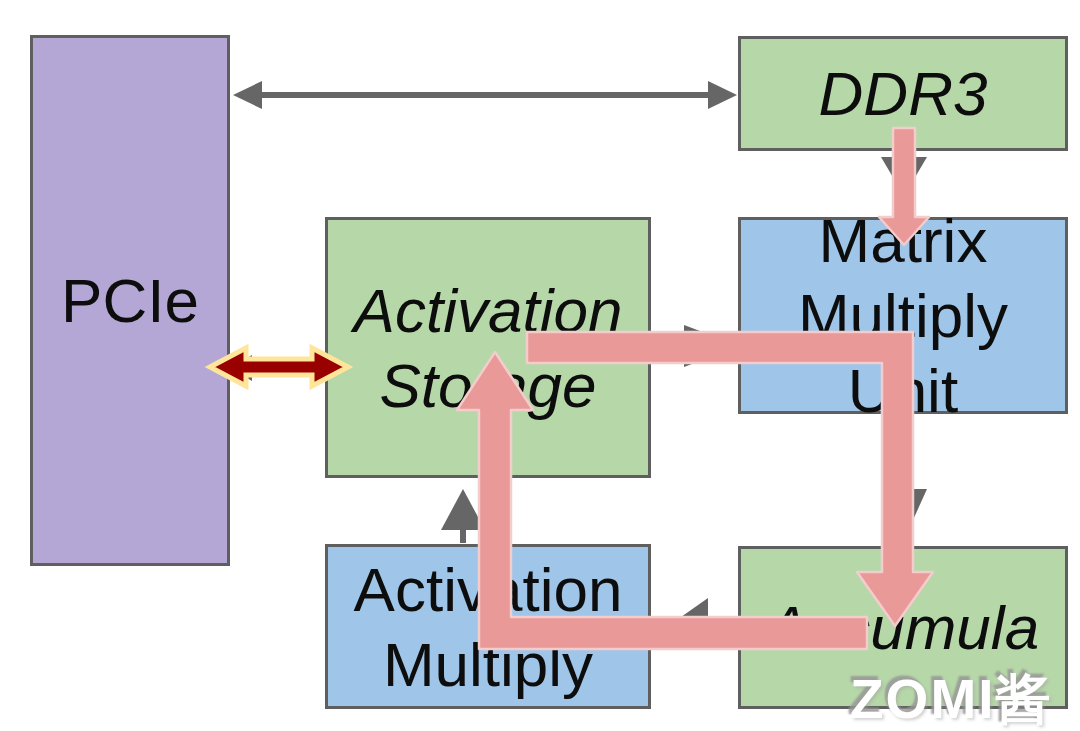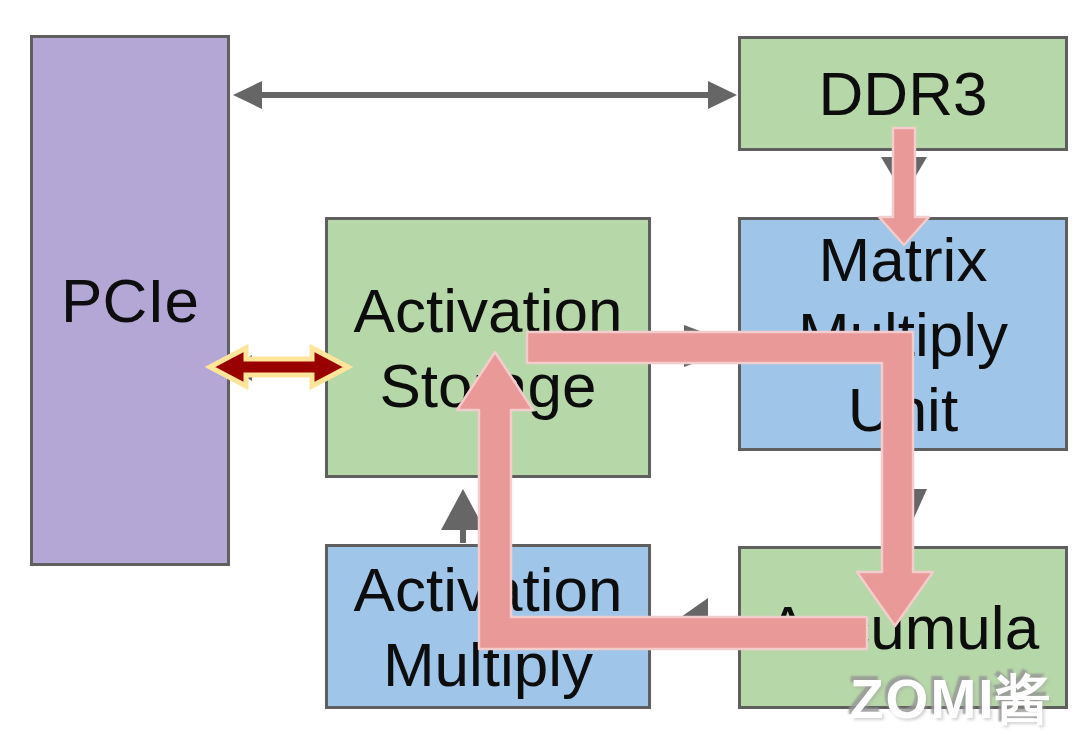--- a/index.html
+++ b/index.html
@@ -7,21 +7,21 @@
     position:relative;width:1080px;height:731px;overflow:hidden;background:#fff;
     font-family:"Liberation Sans","DejaVu Sans",sans-serif;
   }
   .block{
     position:absolute;box-sizing:border-box;border:3px solid var(--box-border,#5f5f5f);
     display:flex;flex-direction:column;align-items:center;justify-content:center;
     color:var(--text,#0d0d0d);font-size:62px;line-height:75px;text-align:center;
   }
   .block span{white-space:nowrap;}
   .fill-purple{background:var(--purple,#b4a7d6);}
-  .fill-green{background:var(--green,#b6d7a8);}
+  .fill-green{background:var(--green,#b6d7a8);font-style:italic;}
   .fill-blue{background:var(--blue,#9fc5e8);}
   svg.arrows{position:absolute;left:0;top:0;width:1080px;height:731px;}
   .gray-stroke{stroke:var(--gray-arrow,#666);fill:none;}
   .gray-fill{fill:var(--gray-arrow,#666);}
   .pink{fill:var(--pink-arrow,#ea9999);stroke:var(--pink-arrow-outline,#f3cccc);stroke-width:2.5;stroke-linejoin:round;}
   .red{fill:var(--red-arrow-fill,#990000);stroke:var(--red-arrow-outline,#ffe599);stroke-width:5;stroke-linejoin:miter;}
   .watermark{
     position:absolute;left:850px;top:663px;font-size:55px;font-weight:bold;letter-spacing:2px;
     color:var(--watermark-color,#ffffff);white-space:nowrap;
     text-shadow:-3px -4px 2px rgba(150,150,150,.85), 2px 2px 3px rgba(160,160,160,.45);
@@ -38,21 +38,21 @@
 
   <div class="block fill-green" style="left:738px;top:36px;width:330px;height:115px">
     <span>DDR3</span>
   </div>
 
   <div class="block fill-green" style="left:325px;top:217px;width:326px;height:261px">
     <span>Activation</span>
     <span>Storage</span>
   </div>
 
-  <div class="block fill-blue" style="left:738px;top:217px;width:330px;height:234px">
+  <div class="block fill-blue" style="left:738px;top:217px;width:330px;height:197px">
     <span>Matrix</span>
     <span>Multiply</span>
     <span>Unit</span>
   </div>
 
   <div class="block fill-blue" style="left:325px;top:544px;width:326px;height:165px">
     <span>Activation</span>
     <span>Multiply</span>
   </div>
 

